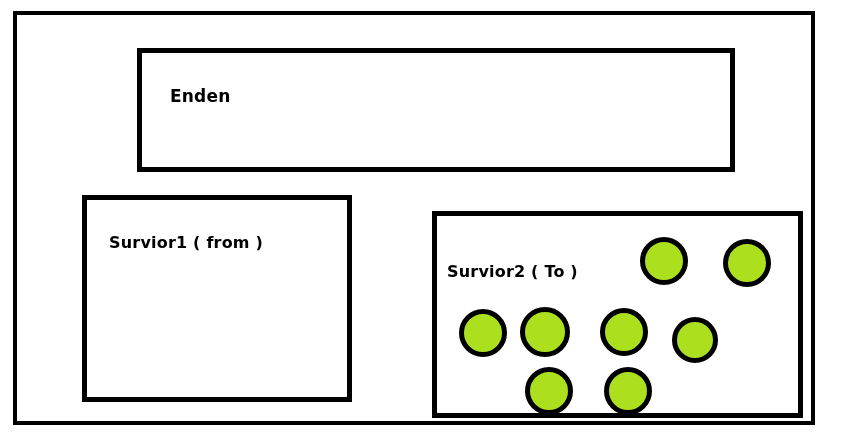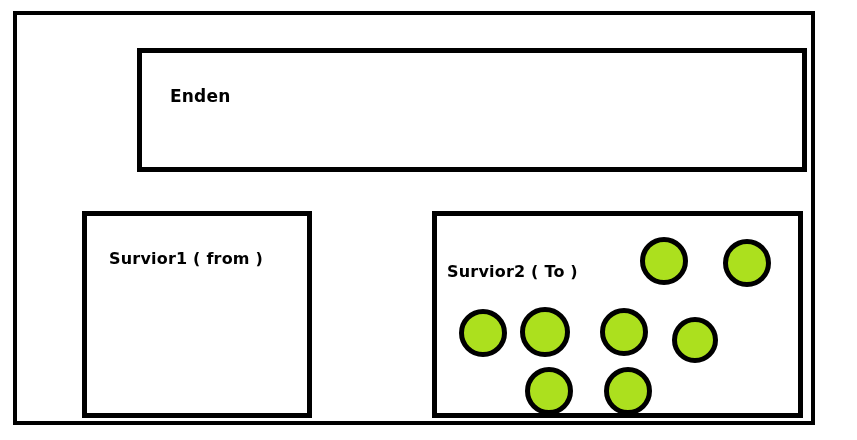--- a/index.html
+++ b/index.html
@@ -38,28 +38,28 @@
   .box {
     position: absolute;
     box-sizing: border-box;
     border: 5px solid #000000;
     background: #ffffff;
   }
 
   .box-enden {
     left: 120px;
     top: 33px;
-    width: 670px;
+    width: 598px;
     height: 124px;
   }
 
   .box-survior1 {
     left: 65px;
-    top: 196px;
-    width: 230px;
+    top: 180px;
+    width: 270px;
     height: 207px;
   }
 
   .box-survior2 {
     left: 415px;
     top: 196px;
     width: 371px;
     height: 207px;
   }
 

